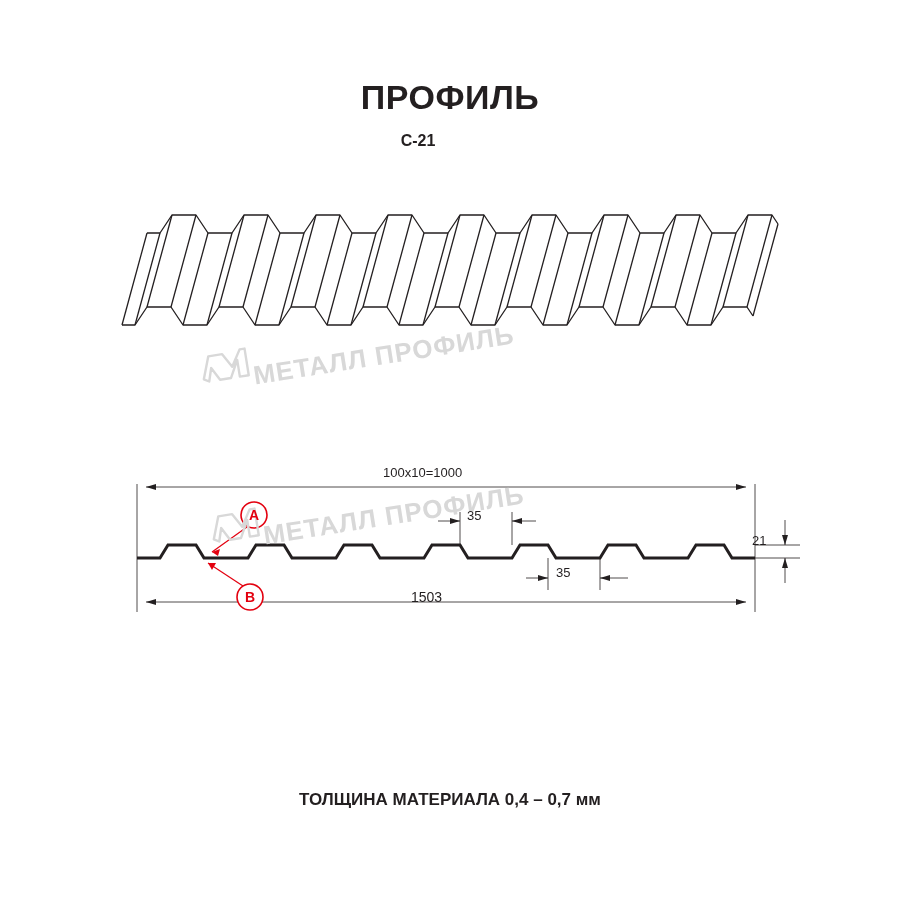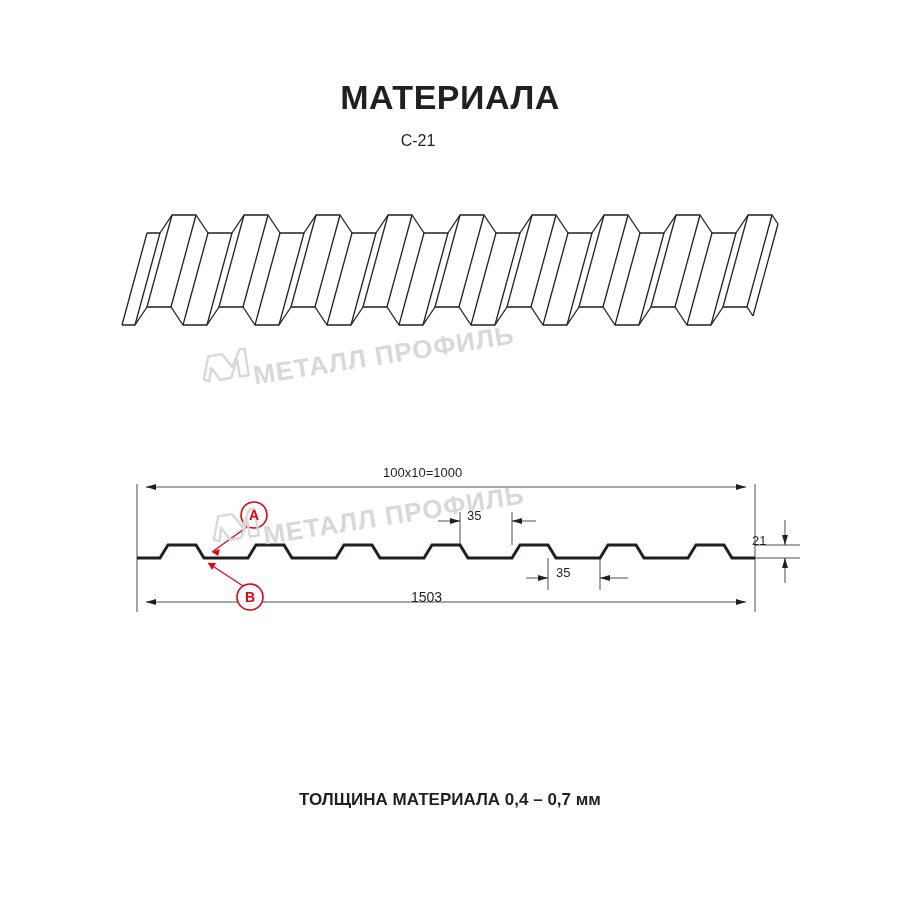--- a/index.html
+++ b/index.html
@@ -28,21 +28,21 @@
     letter-spacing: 0.5px;
     color: #231f20;
   }
   .subtitle {
     position: absolute;
     left: 0;
     top: 132px;
     width: 836px;
     text-align: center;
     font-size: 16px;
-    font-weight: normal;
+    font-weight: bold;
     color: #231f20;
   }
   .footnote {
     position: absolute;
     left: 0;
     top: 790px;
     width: 900px;
     text-align: center;
     font-size: 17px;
     font-weight: bold;
@@ -81,21 +81,21 @@
     font-size: 14px;
     font-weight: bold;
     color: #e3000f;
   }
 </style>
 </head>
 <body>
 
 <div id="page">
 
-  <div class="title">МАТЕРИАЛА</div>
+  <div class="title">ПРОФИЛЬ</div>
   <div class="subtitle">С-21</div>
 
   <svg class="svg-layer" width="900" height="900" viewBox="0 0 900 900">
     <g fill="none" stroke="#231f20" stroke-width="1.3" stroke-linejoin="round">
 
       <polyline points="147,233 160,233 172,215 196,215 208,233 232,233 244,215 268,215 280,233 304,233 316,215 340,215 352,233 376,233 388,215 412,215 424,233 448,233 460,215 484,215 496,233 520,233 532,215 556,215 568,233 592,233 604,215 628,215 640,233 664,233 676,215 700,215 712,233 736,233 748,215 772,215 778,224"></polyline>
 
       <polyline points="122,325 135,325 147,307 171,307 183,325 207,325 219,307 243,307 255,325 279,325 291,307 315,307 327,325 351,325 363,307 387,307 399,325 423,325 435,307 459,307 471,325 495,325 507,307 531,307 543,325 567,325 579,307 603,307 615,325 639,325 651,307 675,307 687,325 711,325 723,307 747,307 753,316"></polyline>
 
       <line x1="147" y1="233" x2="122" y2="325"></line>

